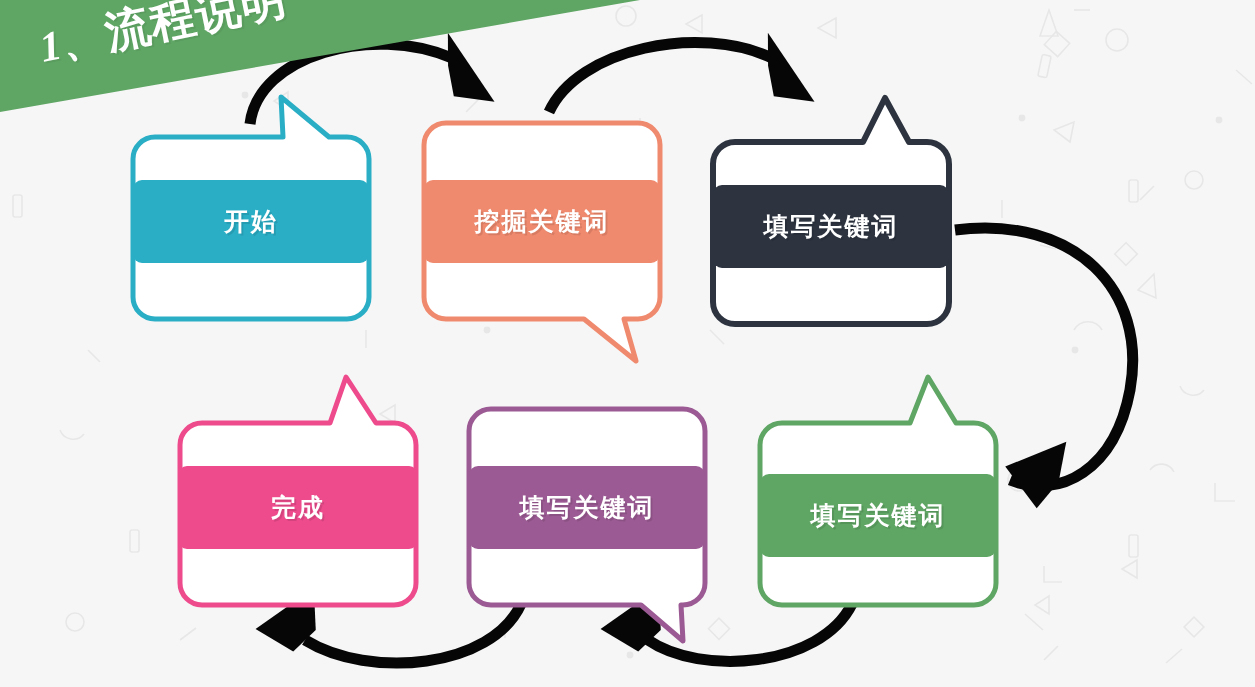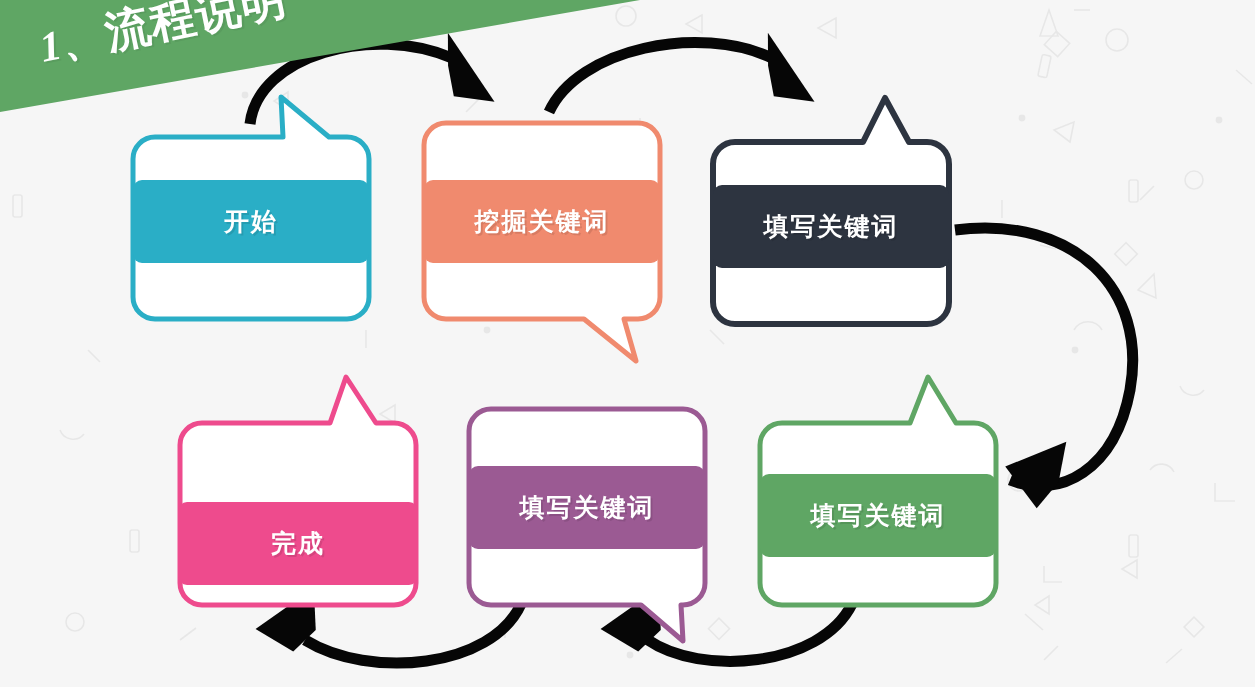--- a/index.html
+++ b/index.html
@@ -249,18 +249,18 @@
     </svg>
     <div class="node-band" style="left:0px; top:57px; width:236px; height:83px; background:#9B5A93;">
       <span class="node-label">填写关键词</span>
     </div>
   </div>
 
   <div class="node" style="left:180px; top:409px; width:236px; height:196px;">
     <svg class="node-svg" width="236" height="200" viewBox="0 0 236 200" xmlns="http://www.w3.org/2000/svg">
       <path d="M22 14 H150 L166 -32 L196 14 H214 A22 22 0 0 1 236 36 V174 A22 22 0 0 1 214 196 H22 A22 22 0 0 1 0 174 V36 A22 22 0 0 1 22 14 Z" fill="#ffffff" stroke="#EE4B8D" stroke-width="5" stroke-linejoin="round"></path>
     </svg>
-    <div class="node-band" style="left:-2px; top:57px; width:240px; height:83px; background:#EE4B8D;margin-top:36px;">
+    <div class="node-band" style="left:-2px; top:57px; width:240px; height:83px; background:#EE4B8D;">
       <span class="node-label">完成</span>
     </div>
   </div>
 
 </div>
 
 </body></html>

